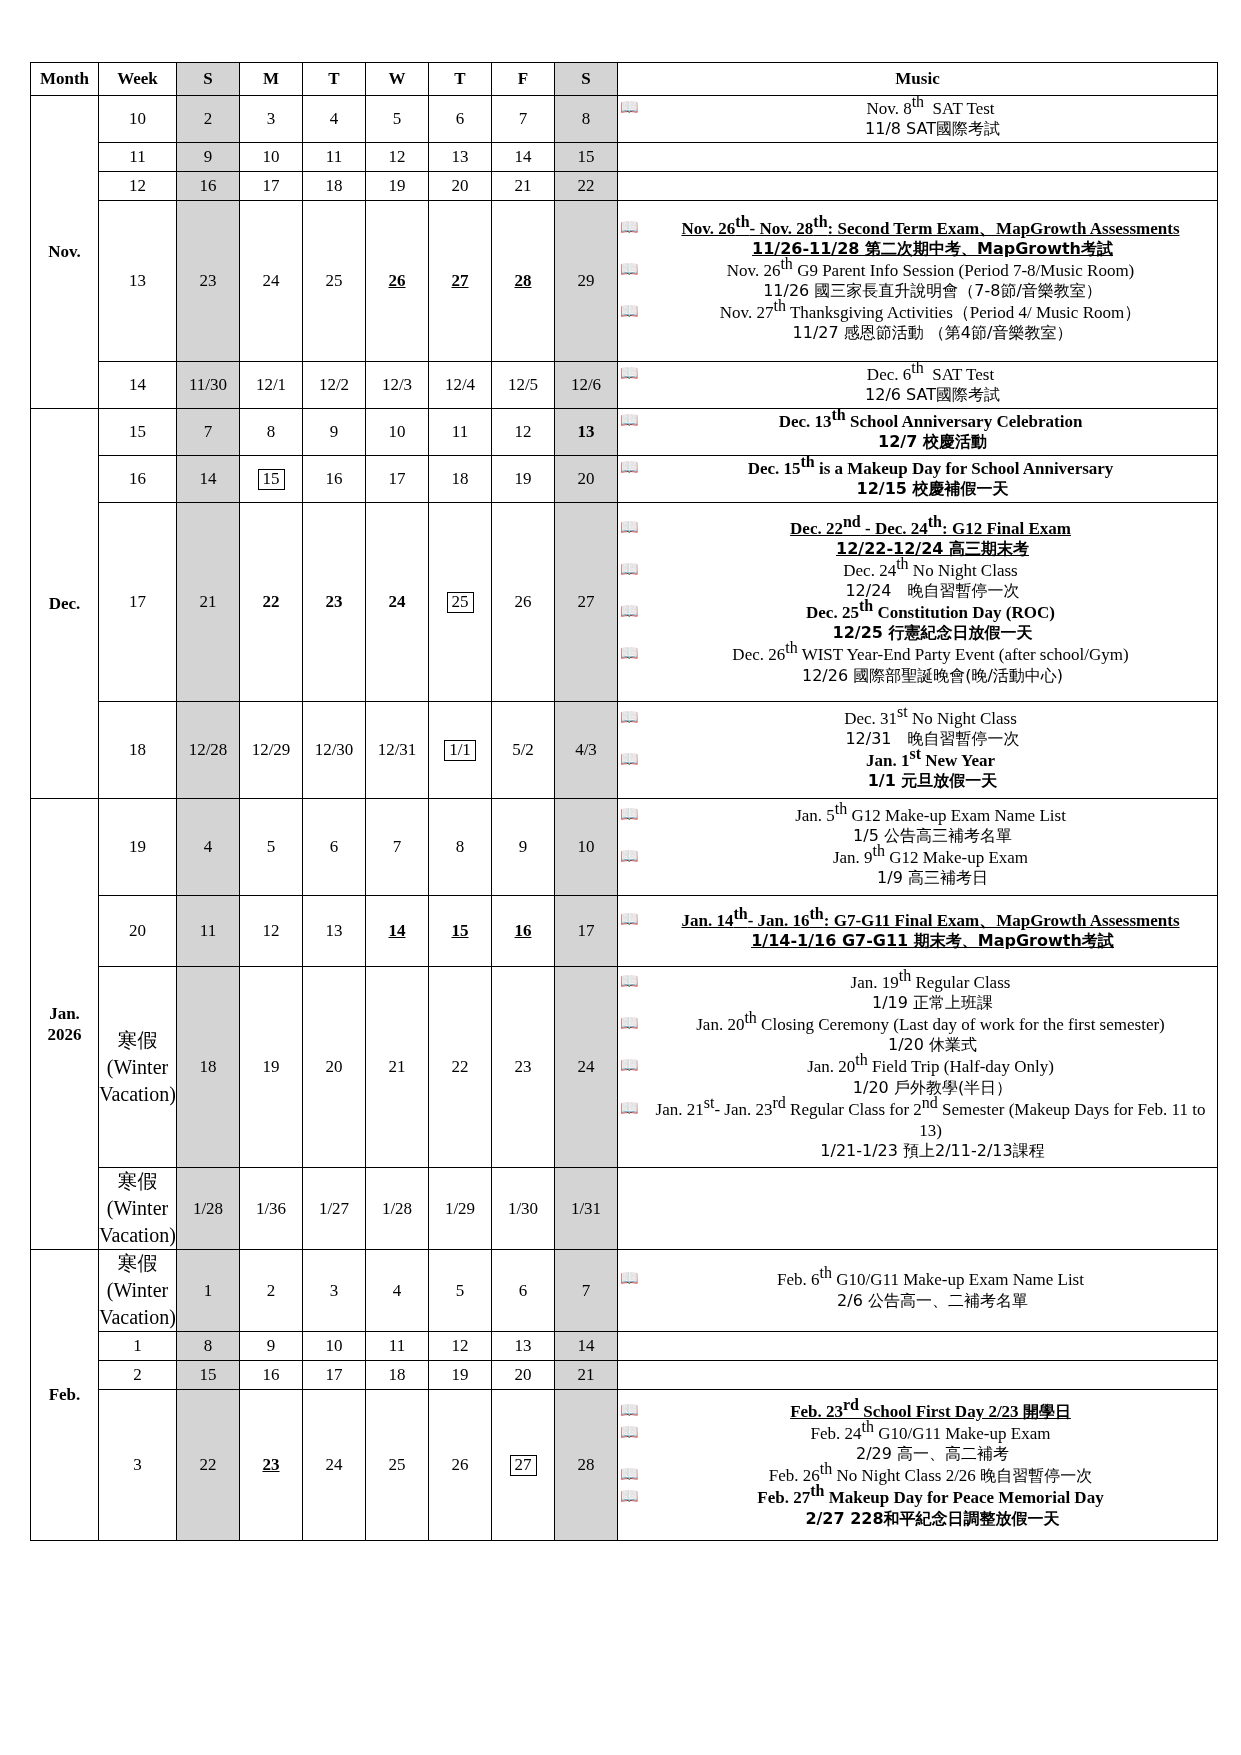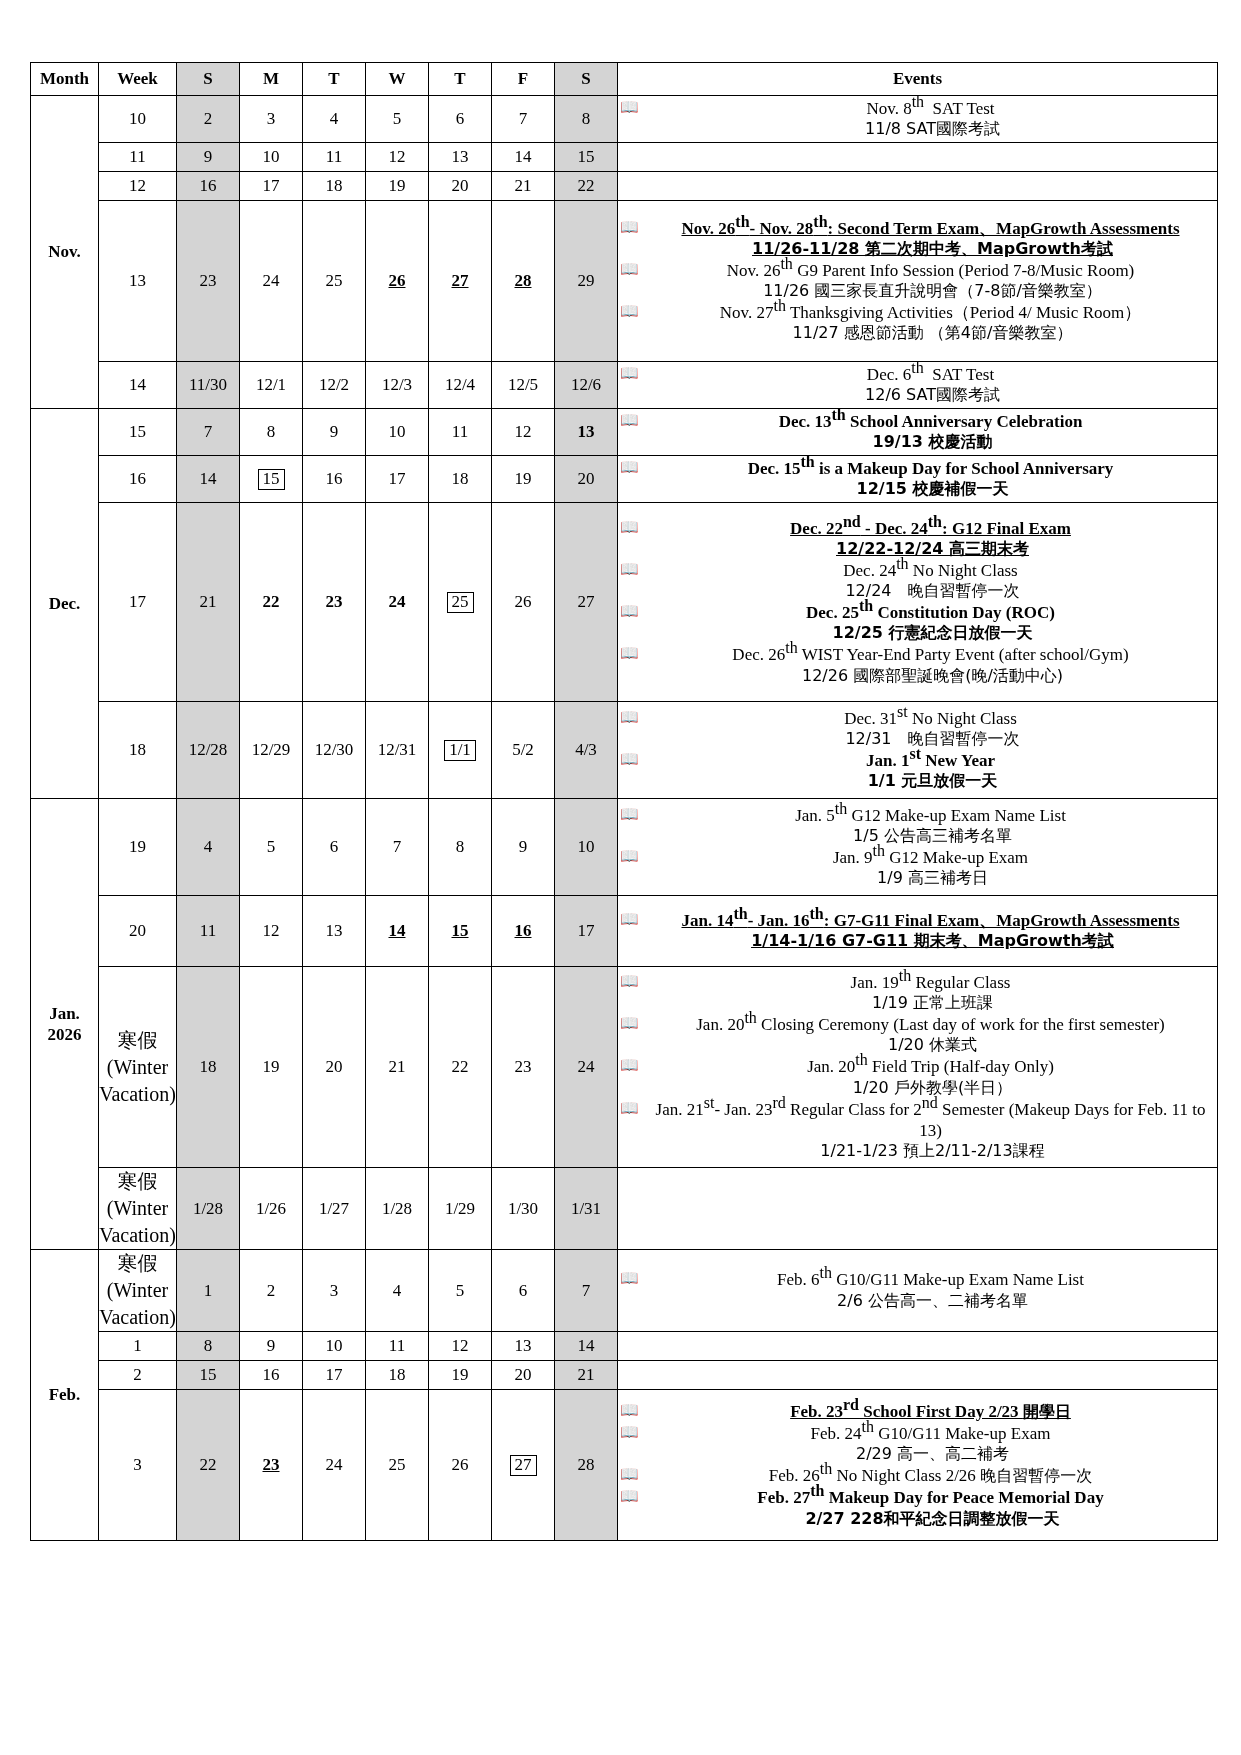--- a/index.html
+++ b/index.html
@@ -116,21 +116,21 @@
       <tr>
         <th>Month</th>
         <th>Week</th>
         <th class="shade">S</th>
         <th>M</th>
         <th>T</th>
         <th>W</th>
         <th>T</th>
         <th>F</th>
         <th class="shade">S</th>
-        <th>Events</th>
+        <th>Music</th>
       </tr>
     </thead>
     <tbody>
 
       <tr>
         <td class="month-cell" rowspan="5">Nov.</td>
         <td class="week-cell">10</td>
         <td class="day shade">2</td>
         <td class="day">3</td>
         <td class="day">4</td>
@@ -224,21 +224,21 @@
         <td class="day">8</td>
         <td class="day">9</td>
         <td class="day">10</td>
         <td class="day">11</td>
         <td class="day">12</td>
         <td class="day shade bold">13</td>
         <td class="events" style="height:46px;">
           <span class="ev b">
             <span class="bk">📖</span>
             Dec. 13<sup>th</sup> School Anniversary Celebration
-            <span class="sub cjk">19/13 校慶活動</span>
+            <span class="sub cjk">12/7 校慶活動</span>
           </span>
         </td>
       </tr>
 
       <tr>
         <td class="week-cell">16</td>
         <td class="day shade">14</td>
         <td class="day"><span class="boxed">15</span></td>
         <td class="day">16</td>
         <td class="day">17</td>
@@ -381,21 +381,21 @@
             <span class="bk">📖</span>
             Jan. 21<sup>st</sup>- Jan. 23<sup>rd</sup> Regular Class for 2<sup>nd</sup> Semester (Makeup Days for Feb. 11 to 13)
             <span class="sub cjk">1/21-1/23 預上2/11-2/13課程</span>
           </span>
         </td>
       </tr>
 
       <tr>
         <td class="week-cell vac">寒假<br>(Winter Vacation)</td>
         <td class="day shade">1/28</td>
-        <td class="day">1/26</td>
+        <td class="day">1/36</td>
         <td class="day">1/27</td>
         <td class="day">1/28</td>
         <td class="day">1/29</td>
         <td class="day">1/30</td>
         <td class="day shade">1/31</td>
         <td class="events" style="height:70px;"></td>
       </tr>
 
       <tr>
         <td class="month-cell" rowspan="4">Feb.</td>

